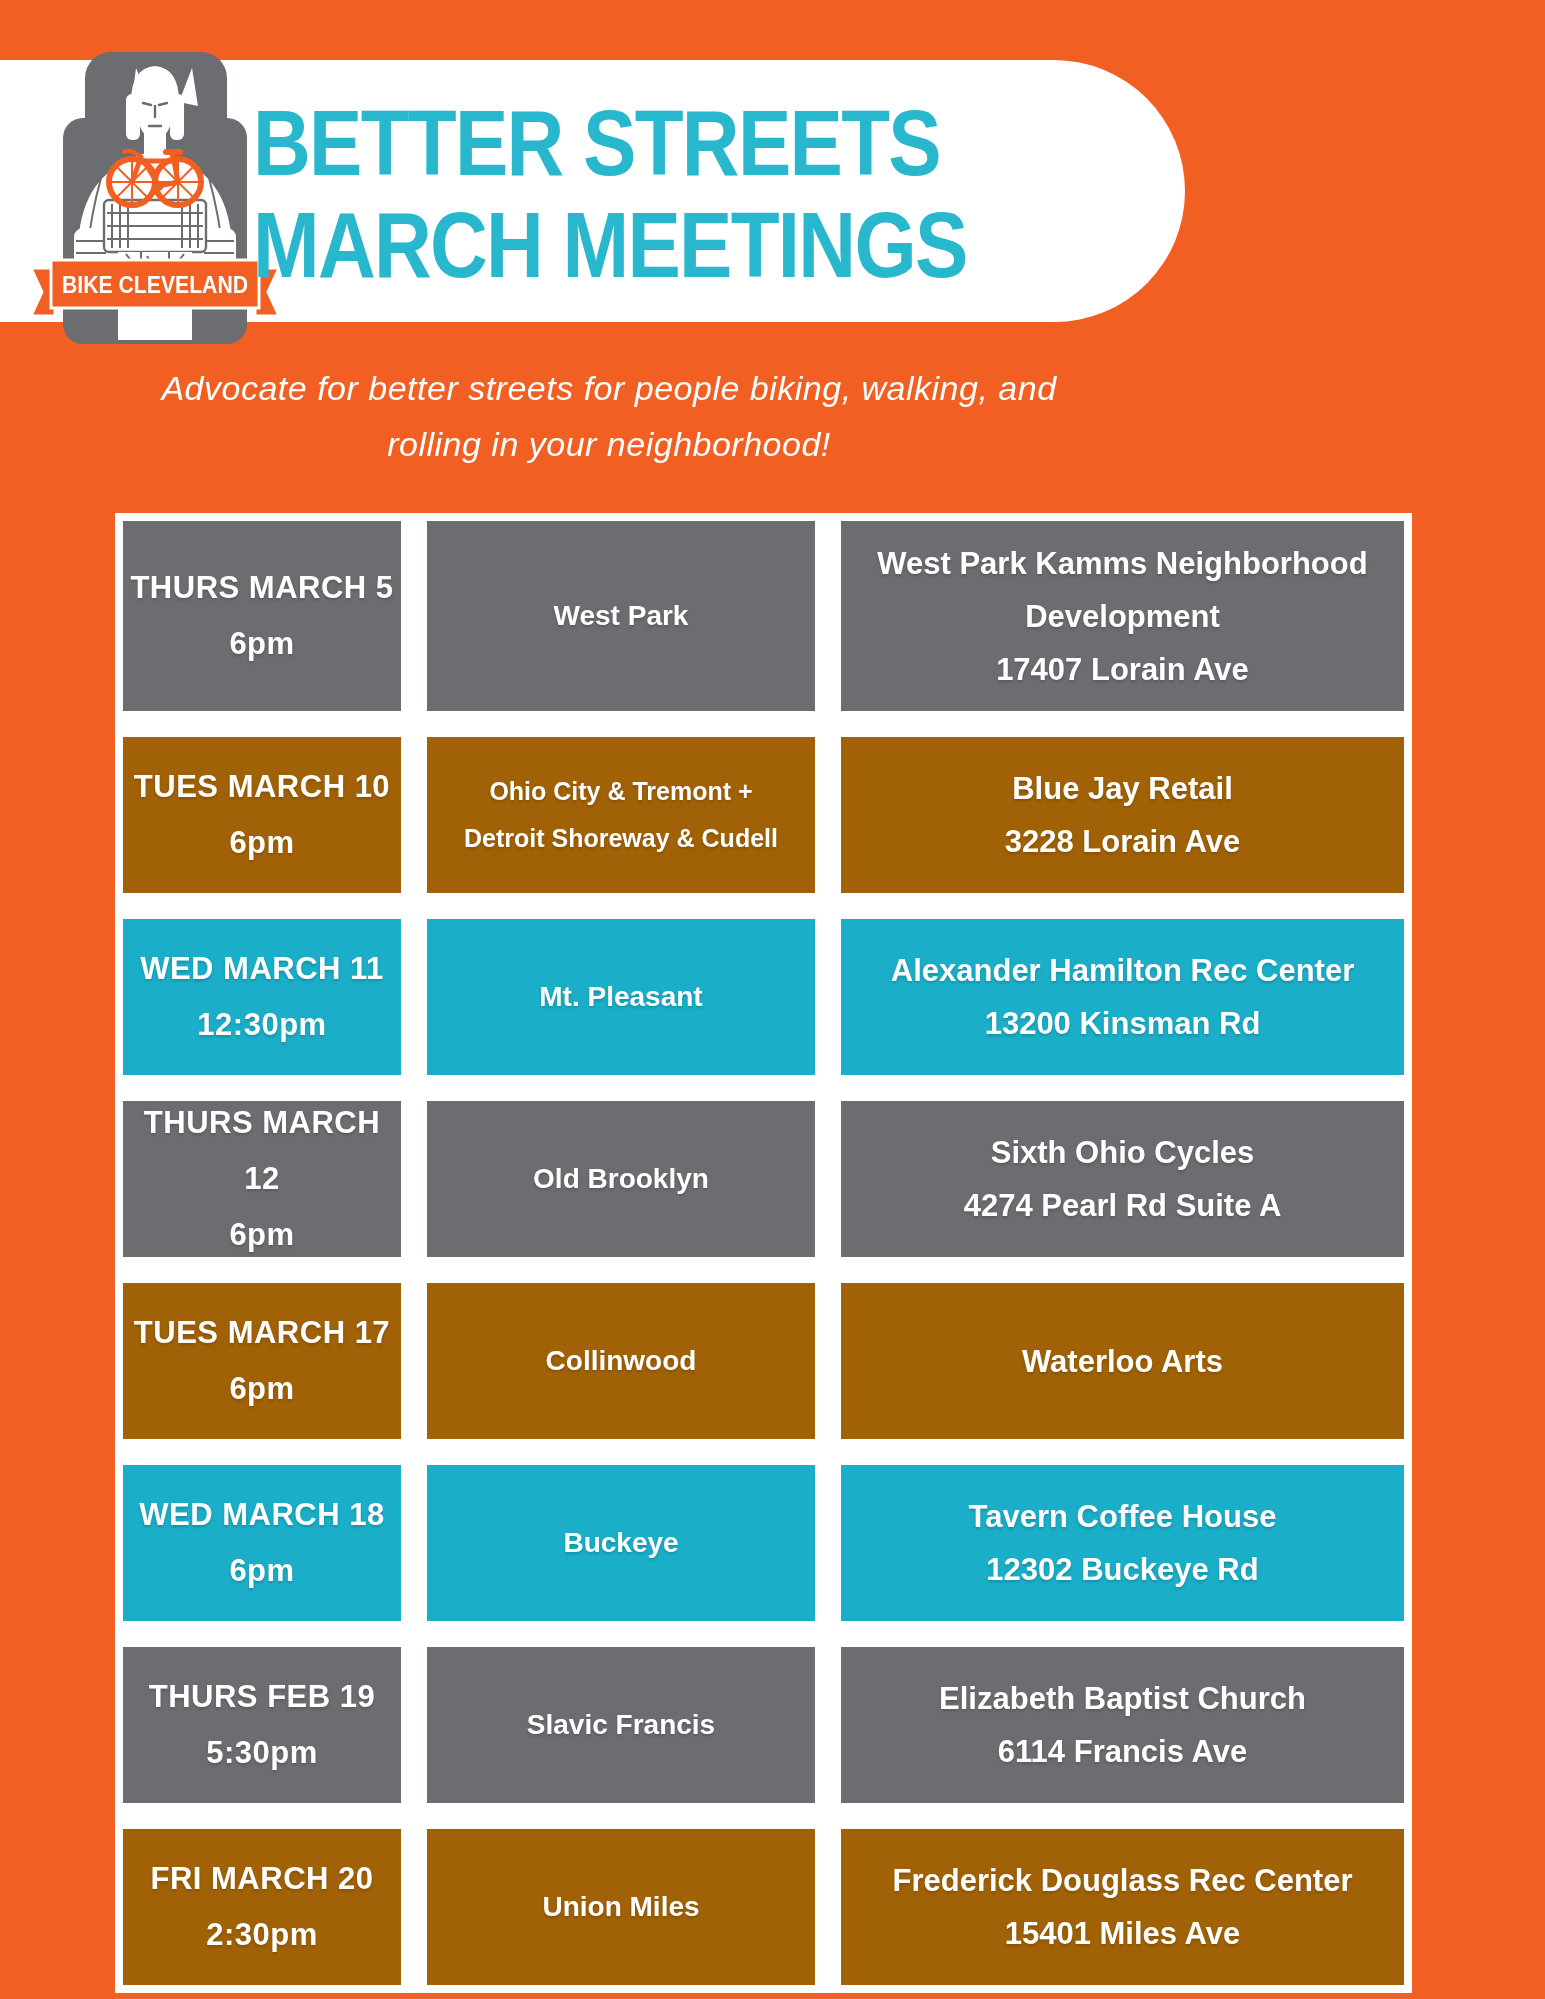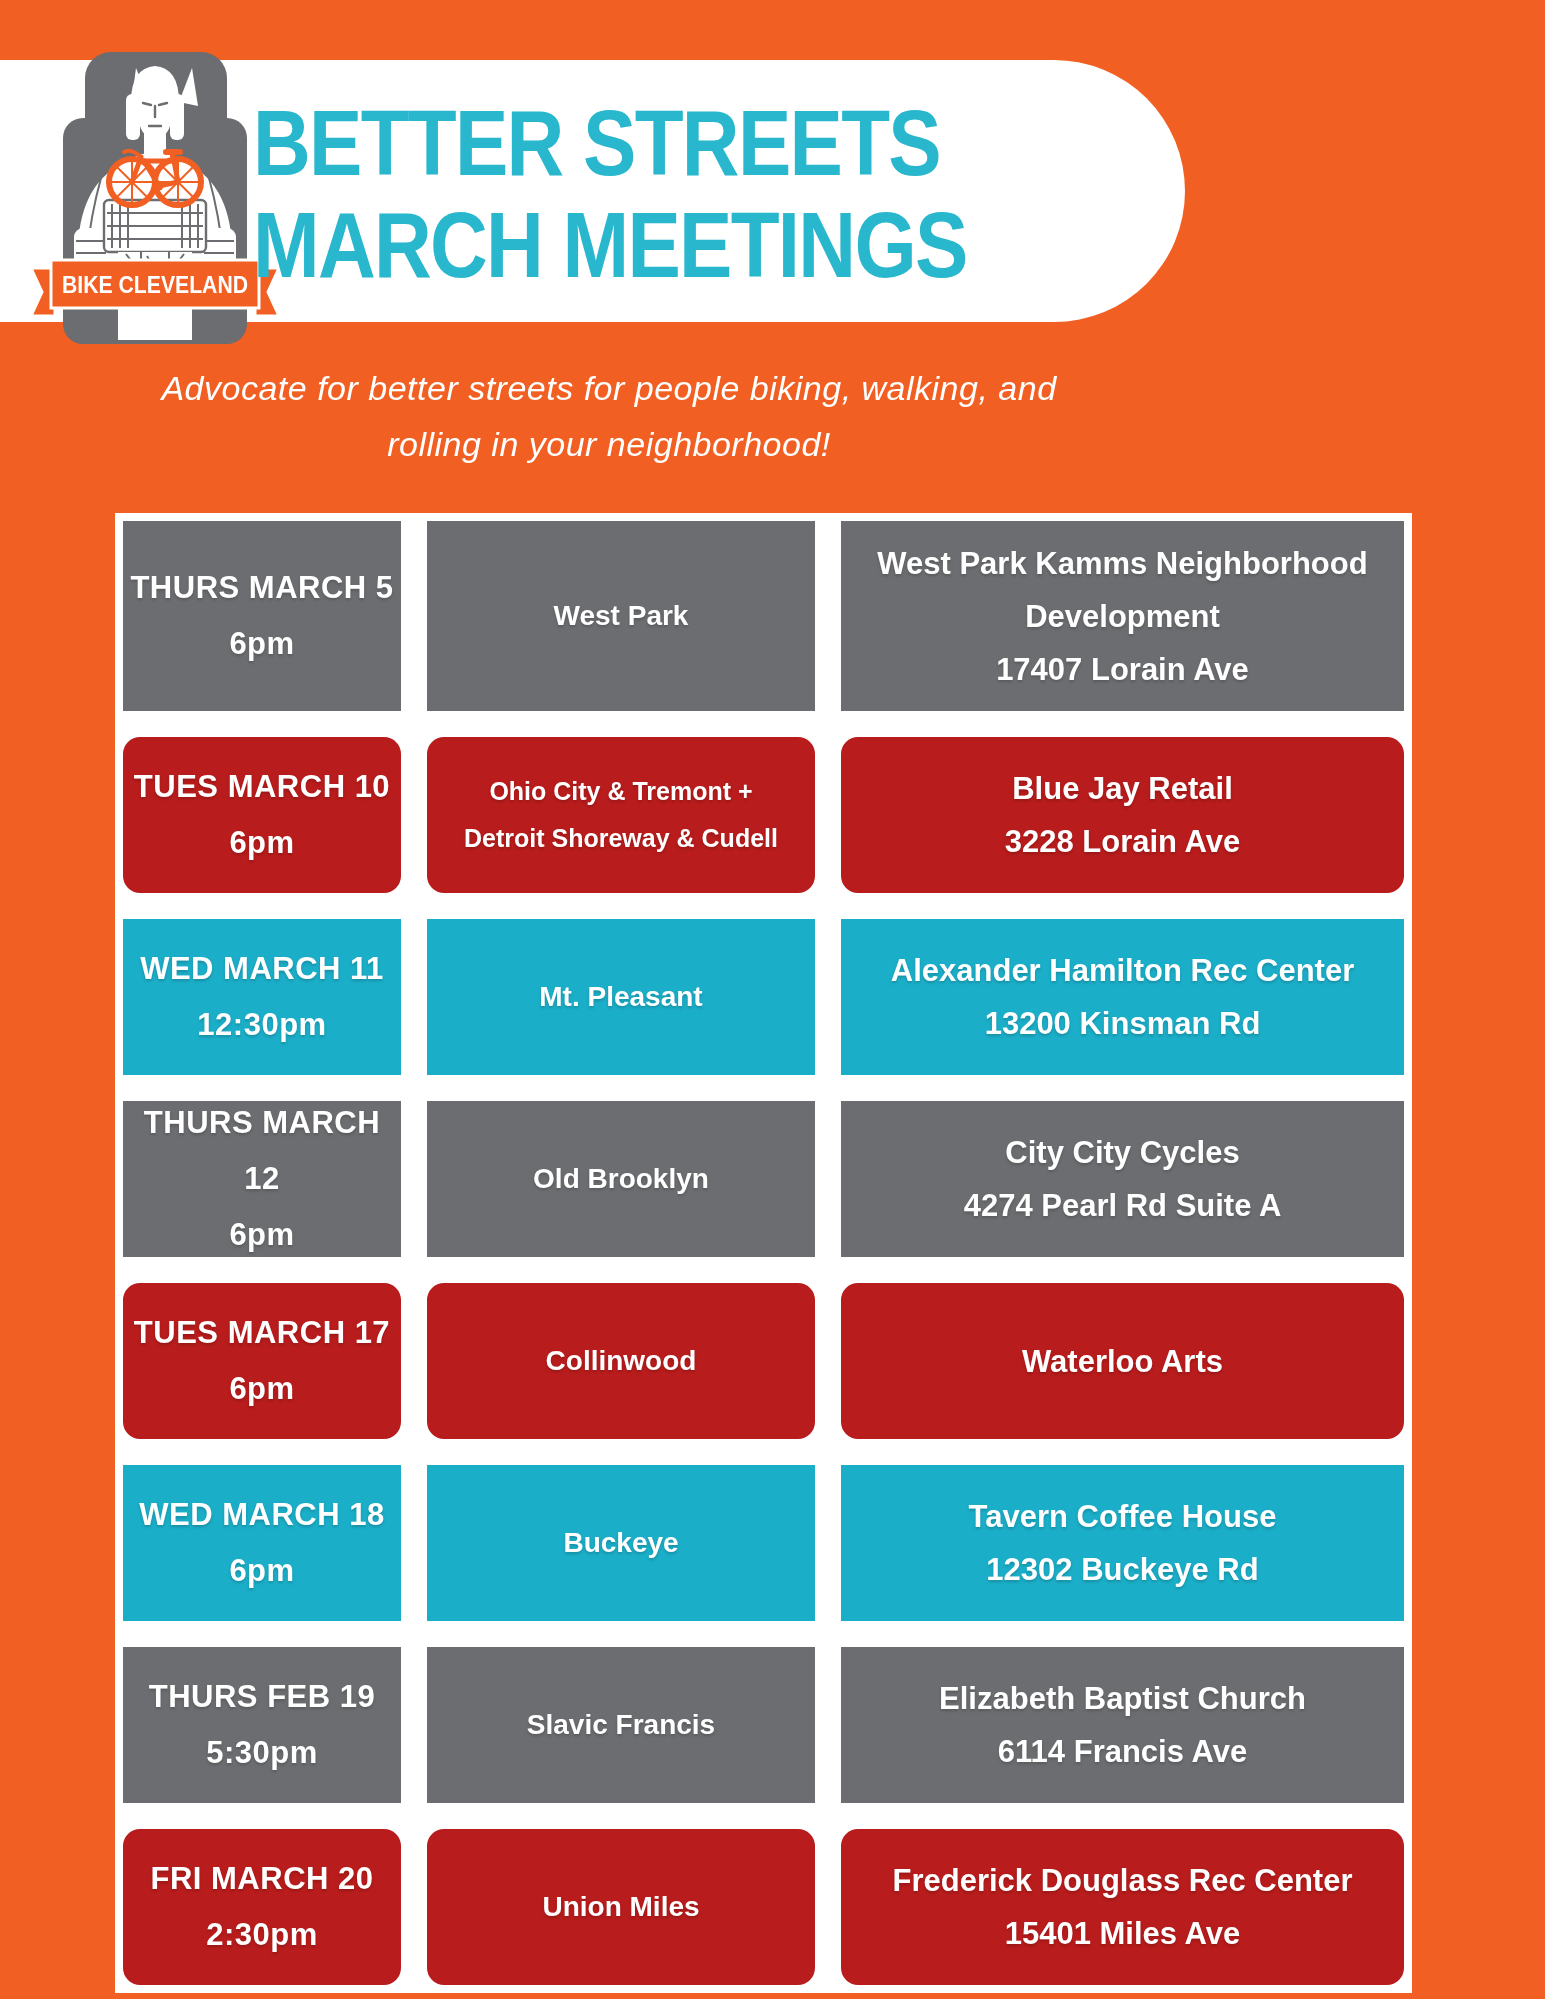--- a/index.html
+++ b/index.html
@@ -64,21 +64,21 @@
     display:flex;
     flex-direction:column;
     align-items:center;
     justify-content:center;
     text-align:center;
     color:#ffffff;
     font-weight:bold;
     text-shadow:0 2px 3px rgba(0,0,0,0.18);
   }
   .bg-gray {background:#6C6D70;}
-  .bg-green{background:#b91c1c;border-radius:17px;}
+  .bg-green{background:#a16207;}
   .bg-teal {background:#1BAEC8;}
   .cell-date .cell-line{font-size:31px;line-height:56px;letter-spacing:0.5px;}
   .cell-hood .cell-line{font-size:28px;line-height:52px;}
   .cell-hood.small .cell-line{font-size:25px;line-height:47px;}
   .cell-loc  .cell-line{font-size:31px;line-height:53px;}
 </style>
 </head>
 <body>
 
 <div class="page">
@@ -233,21 +233,21 @@
         <div class="cell-line">13200 Kinsman Rd</div>
       </div>
       <div class="cell cell-date bg-gray">
         <div class="cell-line">THURS MARCH 12</div>
         <div class="cell-line">6pm</div>
       </div>
       <div class="cell cell-hood bg-gray">
         <div class="cell-line">Old Brooklyn</div>
       </div>
       <div class="cell cell-loc bg-gray">
-        <div class="cell-line">City City Cycles</div>
+        <div class="cell-line">Sixth Ohio Cycles</div>
         <div class="cell-line">4274 Pearl Rd Suite A</div>
       </div>
       <div class="cell cell-date bg-green">
         <div class="cell-line">TUES MARCH 17</div>
         <div class="cell-line">6pm</div>
       </div>
       <div class="cell cell-hood bg-green">
         <div class="cell-line">Collinwood</div>
       </div>
       <div class="cell cell-loc bg-green">

